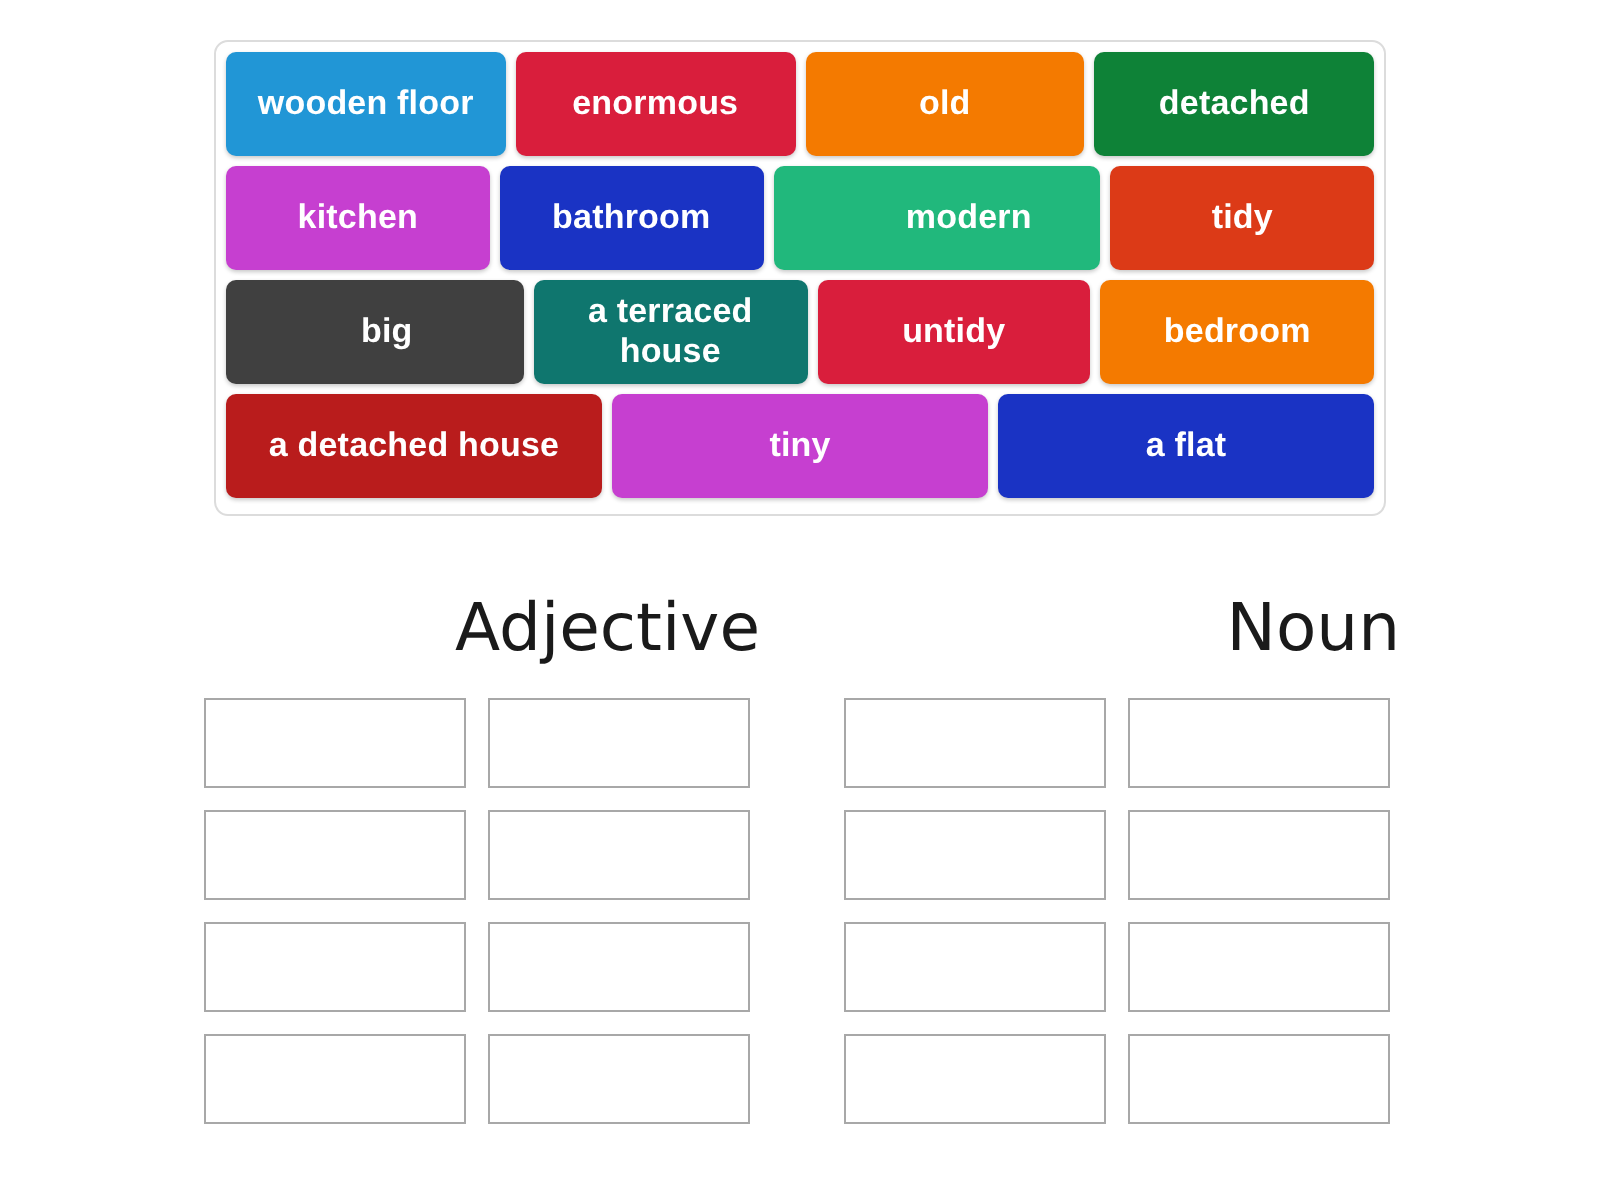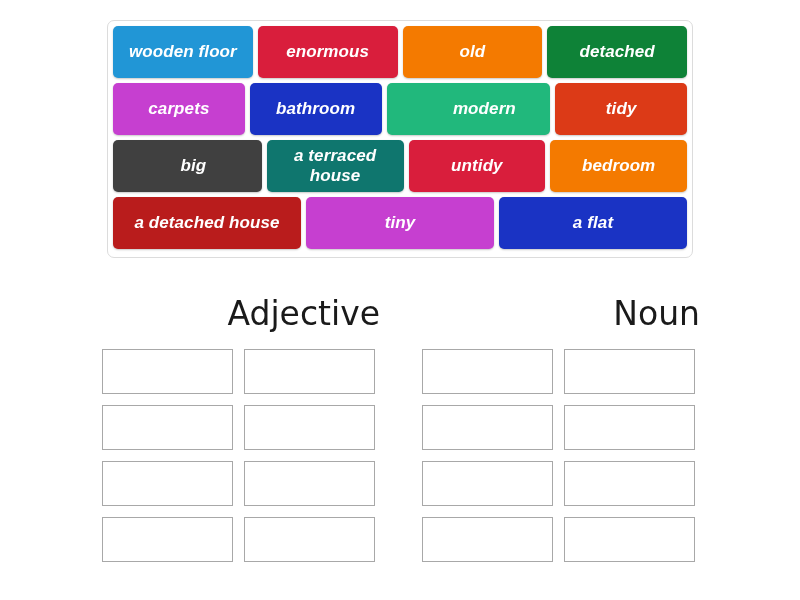--- a/index.html
+++ b/index.html
@@ -26,21 +26,20 @@
     background: #ffffff;
     border: 1px solid #dcdcdc;
     border-radius: 7px;
     padding: 5px 5px;
   }
   .tile-row {
     display: flex;
     gap: 5px;
     margin-bottom: 5px;
     height: 52px;
-    font-style: italic;
   }
   .tile-row:last-child { margin-bottom: 0; }
 
   .tile {
     flex: 1 1 0;
     border-radius: 5px;
     display: flex;
     align-items: center;
     justify-content: center;
     text-align: center;
@@ -101,21 +100,21 @@
 <body>
 
 <div id="word-bank">
     <div class="tile-row">
       <div class="tile" style="background: rgb(33, 150, 214);">wooden floor</div>
       <div class="tile" style="background: rgb(217, 30, 60);">enormous</div>
       <div class="tile" style="background: rgb(244, 122, 0);">old</div>
       <div class="tile" style="background: rgb(14, 130, 55);">detached</div>
     </div>
     <div class="tile-row">
-      <div class="tile" style="background: rgb(198, 63, 208);">carpets</div>
+      <div class="tile" style="background: rgb(198, 63, 208);">kitchen</div>
       <div class="tile" style="background: rgb(26, 51, 196);">bathroom</div>
       <div class="tile" style="background: rgb(33, 184, 124); padding-left: 36px;">modern</div>
       <div class="tile" style="background: rgb(220, 58, 23);">tidy</div>
     </div>
     <div class="tile-row">
       <div class="tile" style="background: #404040; padding-left: 16px;">big</div>
       <div class="tile" style="background: #0f766e;">a terraced house</div>
       <div class="tile" style="background: rgb(217, 30, 60);">untidy</div>
       <div class="tile" style="background: rgb(244, 122, 0);">bedroom</div>
     </div>

